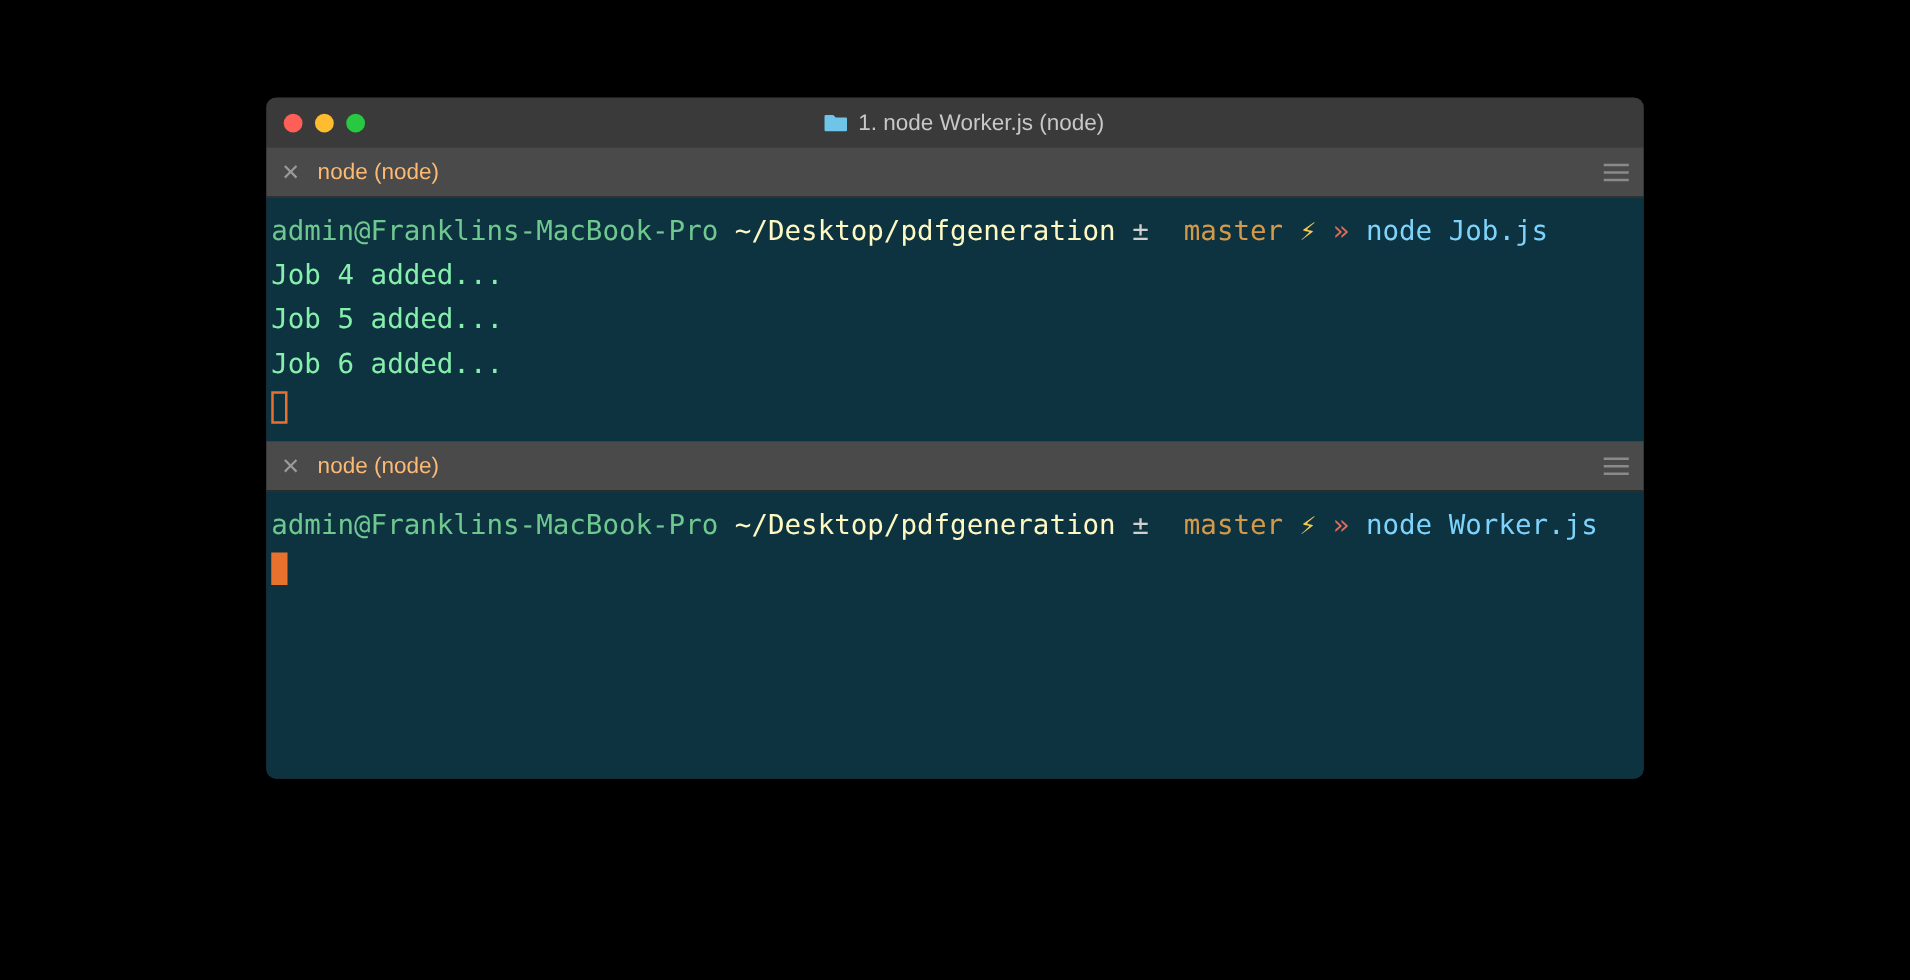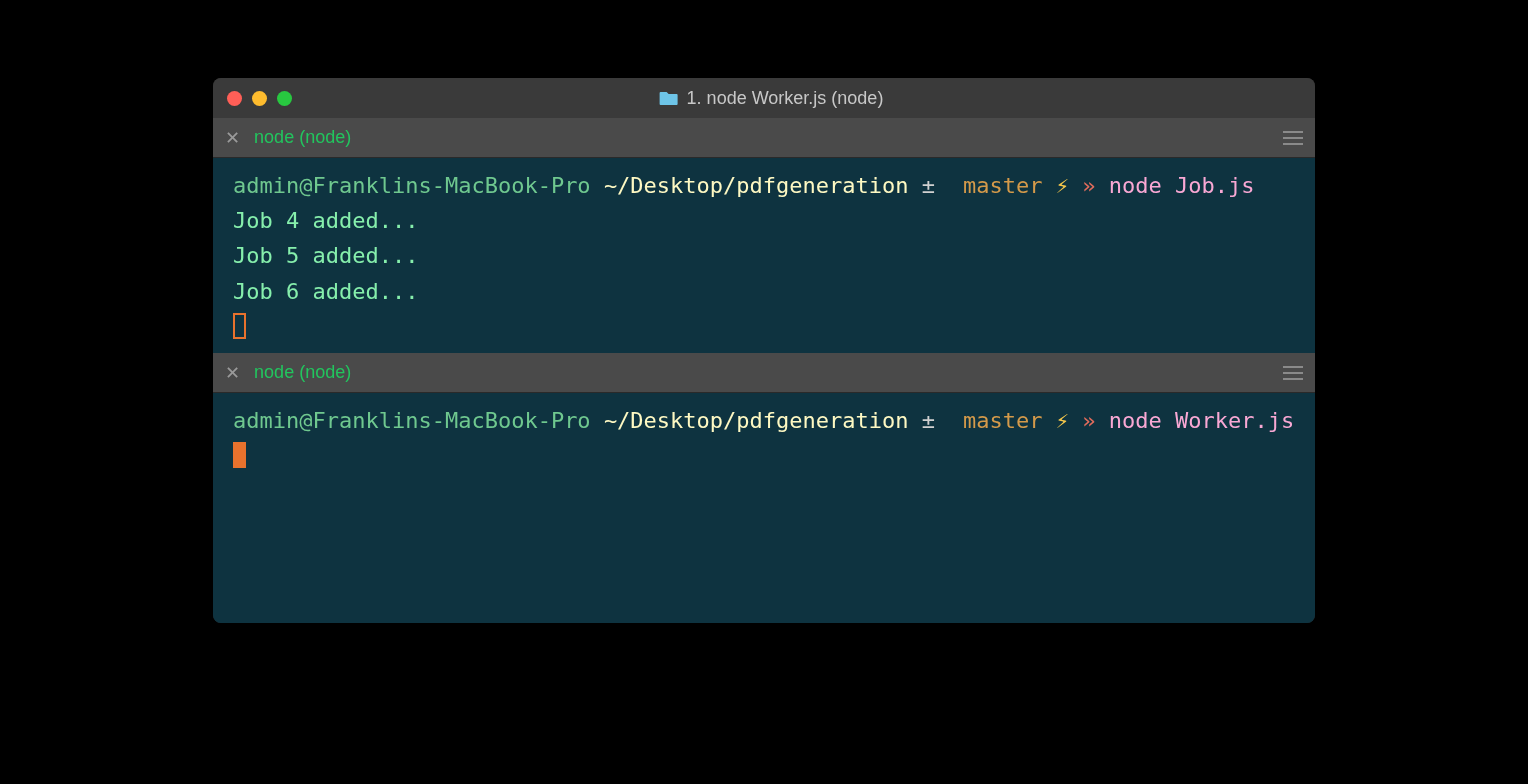--- a/index.html
+++ b/index.html
@@ -71,63 +71,63 @@
     }
     .tab-close {
       color: #9a9a9a;
       font-size: 18px;
       margin-right: 14px;
       cursor: pointer;
       font-family: -apple-system, sans-serif;
       line-height: 1;
     }
     .tab-label {
-      color: #22c55e;
+      color: #fdba74;
       font-size: 18px;
       font-family: -apple-system, "Helvetica Neue", sans-serif;
     }
     .hamburger {
       position: absolute;
       right: 12px;
       color: #8a8a8a;
       display: flex;
       flex-direction: column;
       gap: 4px;
       cursor: pointer;
     }
     .hamburger span {
       display: block;
       width: 20px;
       height: 2px;
       background: #8a8a8a;
     }
     .pane {
       background: #0e3340;
-      padding: 10px 10px 6px 20px;
+      padding: 10px 10px 6px 4px;
       font-size: 22px;
       line-height: 1.6;
     }
     .pane-top {
       min-height: 195px;
     }
     .pane-bottom {
       min-height: 230px;
     }
     .prompt-line {
       display: flex;
       flex-wrap: wrap;
       align-items: center;
     }
     .user-host { color: #6fc88f; }
     .path { color: #fef9c3; }
     .branch-sym { color: #d0d0d0; }
     .branch { color: #d49a4a; margin-left: 28px; }
     .bolt { color: #f7c94b; }
     .arrow { color: #e06c5c; }
-    .command { color: #f9a8d4; }
+    .command { color: #7dd3fc; }
     .output { color: #86efac; }
     .cursor-block {
       display: inline-block;
       width: 13px;
       height: 26px;
       background: #e8722d;
       vertical-align: text-bottom;
     }
     .cursor-outline {
       display: inline-block;

